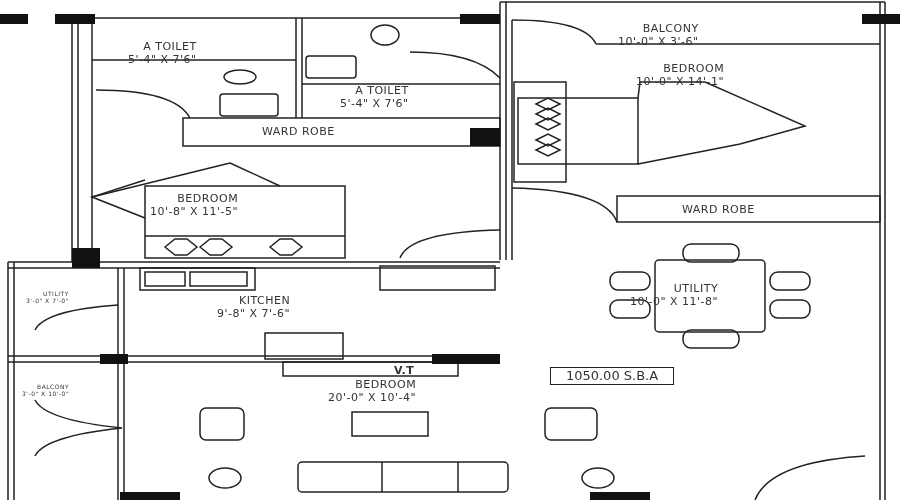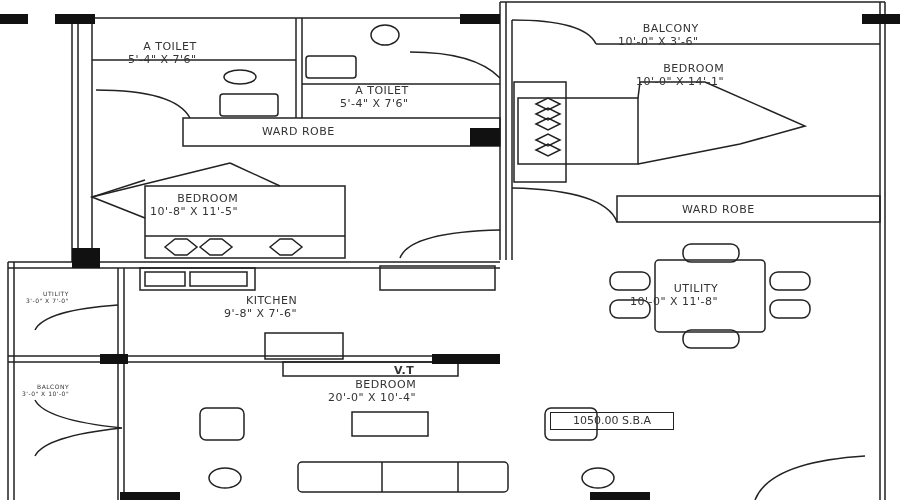--- a/index.html
+++ b/index.html
@@ -1,20 +1,20 @@
 <!DOCTYPE html>
 <html><head>
 <meta charset="utf-8">
 <style>
   html, body { margin:0; padding:0; background:#ffffff; }
   body { width:900px; height:500px; position:relative; overflow:hidden; font-family:"DejaVu Sans", sans-serif; color:#222; }
   .plan { position:absolute; left:0; top:0; width:900px; height:500px; }
   .lbl { position:absolute; text-align:right; font-size:11px; letter-spacing:0.5px; color:#333; line-height:13px; white-space:nowrap; }
   .lbl.small { font-size:6px; line-height:7px; }
-  .sba { position:absolute; left:550px; top:412px; width:122px; height:16px; border:1.5px solid #222; font-size:11px; text-align:center; line-height:16px; color:#333; }
+  .sba { position:absolute; left:550px; top:367px; width:122px; height:16px; border:1.5px solid #222; font-size:13px; text-align:center; line-height:16px; color:#333; }
 </style>
 </head>
 <body>
 
 <svg class="plan" viewBox="0 0 900 500" width="900" height="500" xmlns="http://www.w3.org/2000/svg">
   <g fill="none" stroke="#222" stroke-width="1.5">
 
     <path d="M72 18 H500 M500 2 H885 M885 2 V500 M880 2 V500 M8 262 V500 M14 262 V500 M72 18 V262 M78 18 V262"></path>
 
     <line x1="92" y1="18" x2="92" y2="262"></line>
@@ -125,21 +125,21 @@
   </div>
 <div class="lbl" style="left:636px;top:62px;">
     <div>BEDROOM</div>
     <div>10'-0" X 14'-1"</div>
   </div>
 <div class="lbl" style="left:682px;top:203px;">WARD ROBE</div>
 <div class="lbl" style="left:150px;top:192px;">
     <div>BEDROOM</div>
     <div>10'-8" X 11'-5"</div>
   </div>
-<div class="lbl" style="left:224px;top:294px;">
+<div class="lbl" style="left:217px;top:294px;">
     <div>KITCHEN</div>
     <div>9'-8" X 7'-6"</div>
   </div>
 <div class="lbl small" style="left:26px;top:290px;">
     <div>UTILITY</div>
     <div>3'-0" X 7'-0"</div>
   </div>
 <div class="lbl" style="left:630px;top:282px;">
     <div>UTILITY</div>
     <div>10'-0" X 11'-8"</div>

